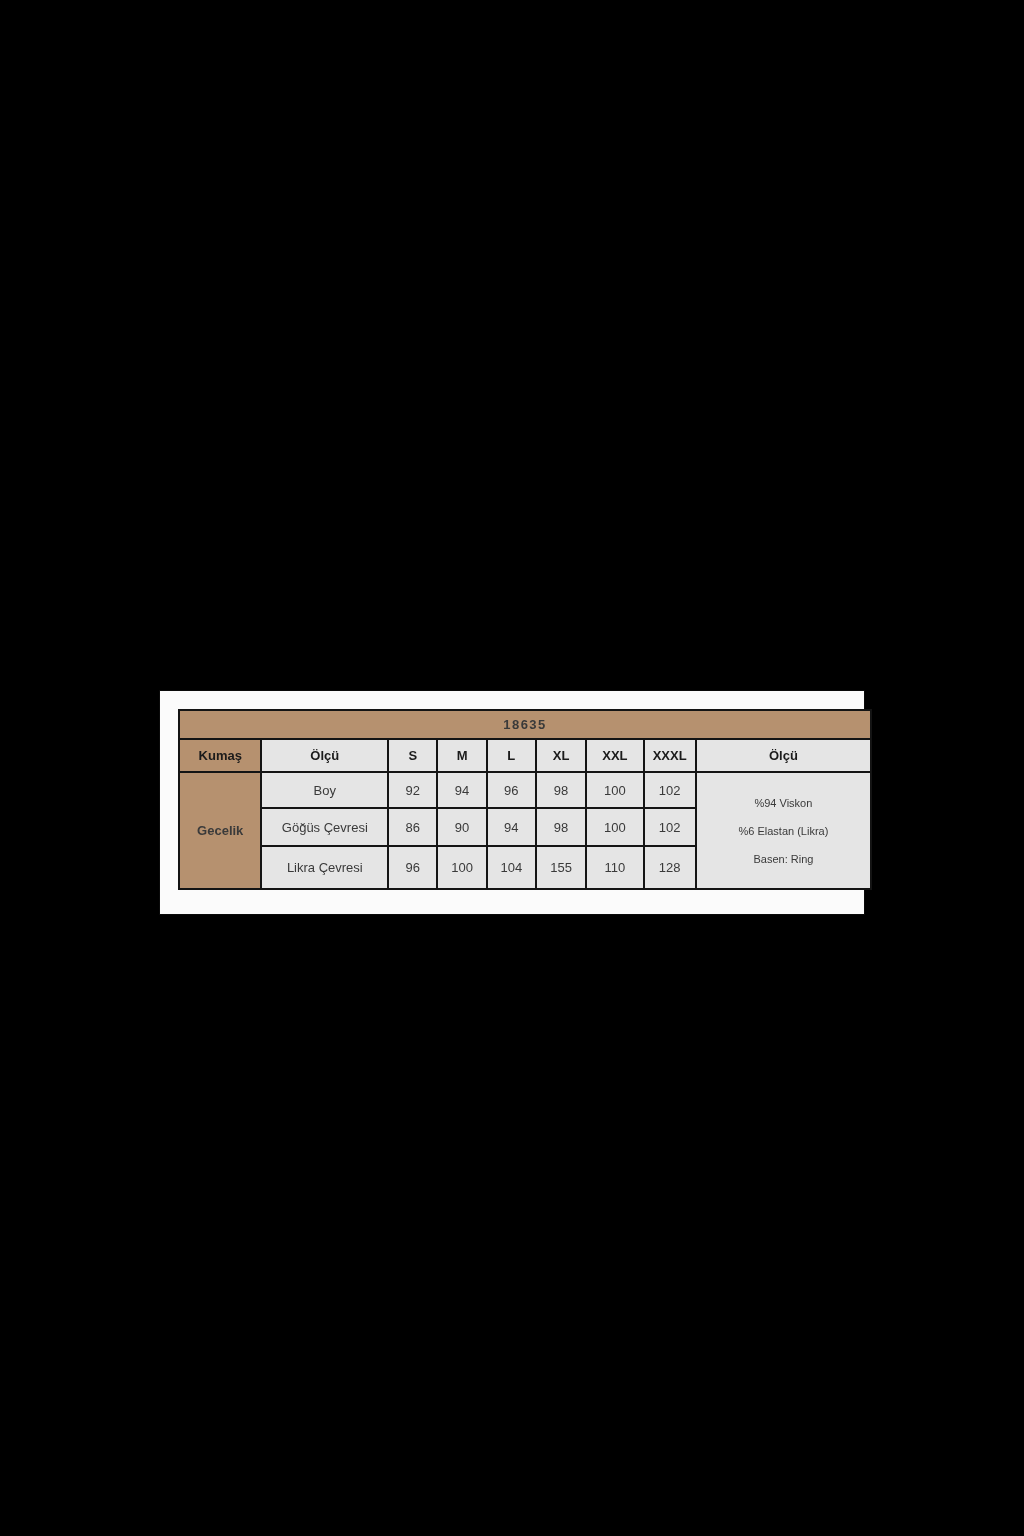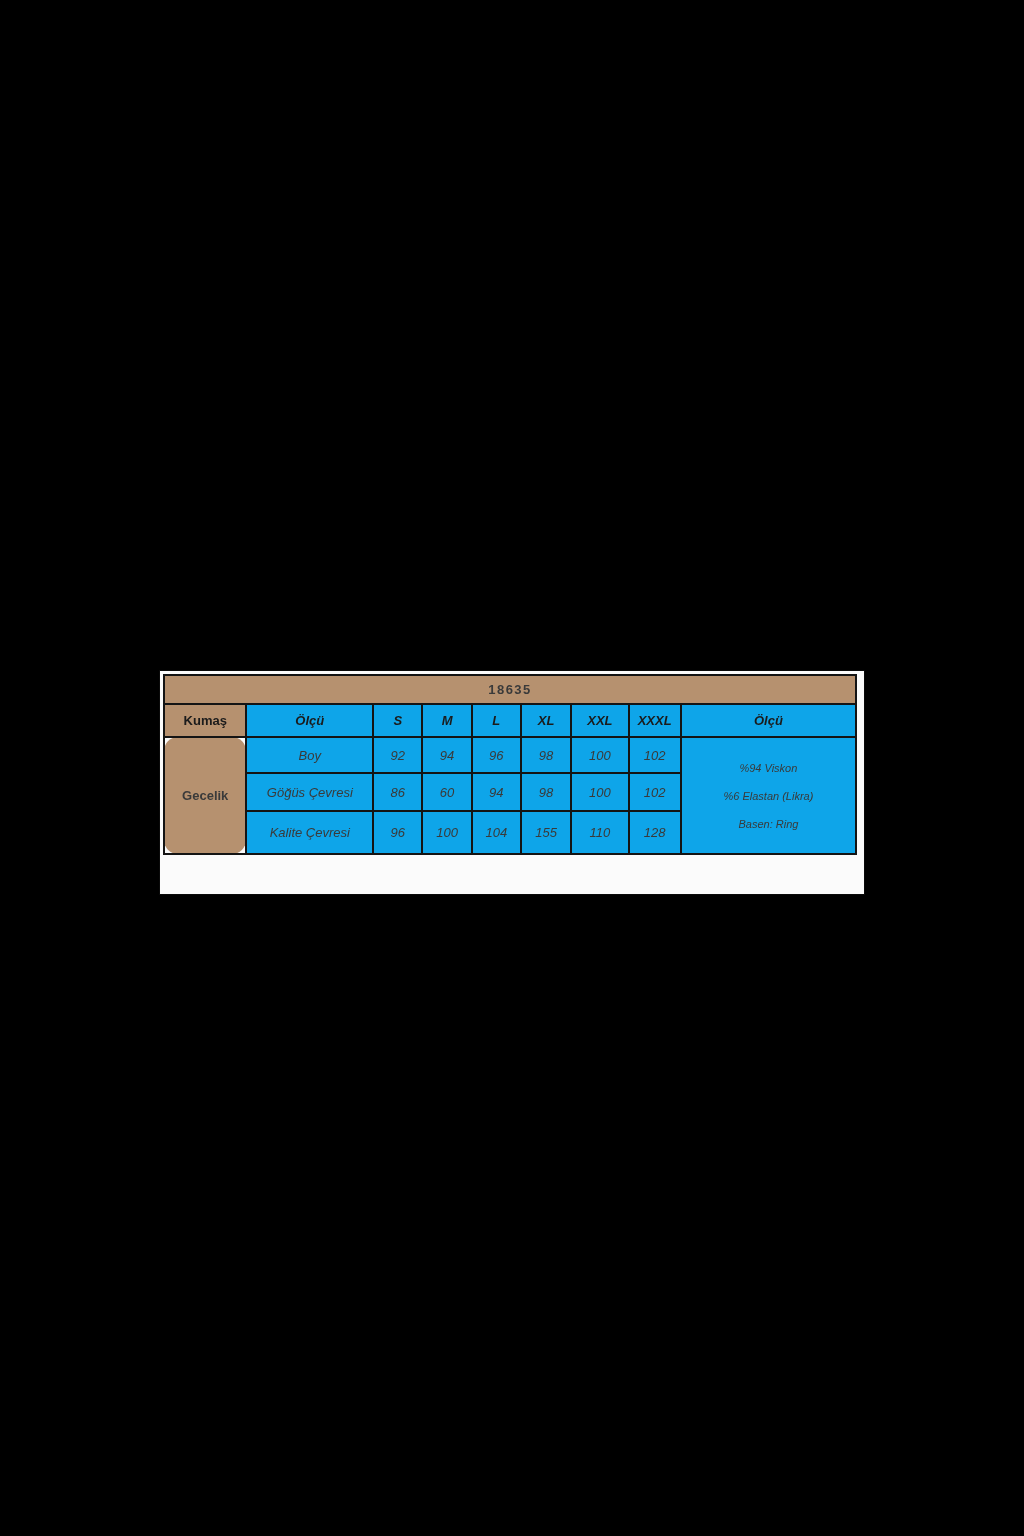--- a/index.html
+++ b/index.html
@@ -13,65 +13,64 @@
   }
   .stage {
     position: relative;
     width: 1024px;
     height: 1536px;
     background: #000000;
   }
   .card {
     position: absolute;
     left: 160px;
-    top: 671px;
+    top: 691px;
     width: 704px;
     height: 223px;
     background: #fbfbfb;
     box-sizing: border-box;
-    padding: 3px;
+    padding: 18px;
     box-shadow: 0 0 0 1px #0a0a0a;
   }
   table.size-chart {
     border-collapse: collapse;
     table-layout: fixed;
     width: 694px;
     height: 181px;
   }
   table.size-chart td {
     border: 2px solid #141414;
     text-align: center;
     vertical-align: middle;
     box-sizing: border-box;
     font-size: 13px;
     color: #3a3a3a;
     padding: 0;
     overflow: hidden;
     white-space: nowrap;
   }
   td.tan { background: #b6916f; }
-  td.white { background: #0ea5e9; font-style: italic; }
+  td.white { background: #e5e5e5; }
   .title-cell {
     font-weight: bold;
     color: #1b1b1b;
     font-size: 14px;
     letter-spacing: 1.5px;
     height: 28px;
   }
   tr.head td {
     font-weight: bold;
     color: #1b1b1b;
     font-size: 13px;
     height: 33px;
   }
   .part-cell {
     font-weight: bold;
     color: #1b1b1b;
     font-size: 13.5px;
-    border-radius: 14px;
   }
   .label-cell {
     text-align: left;
     padding-left: 3px;
     color: #333333;
     font-size: 13.5px;
   }
   .num-cell {
     color: #3a3a3a;
     font-size: 13px;
@@ -147,29 +146,29 @@
         <td rowspan="3" class="white fabric-cell">
           <div class="fabric-line">%94 Viskon</div>
           <div class="fabric-line">%6 Elastan (Likra)</div>
           <div class="fabric-line">Basen: Ring</div>
         </td>
       </tr>
 
       <tr class="row-gogus">
         <td class="white label-cell">Göğüs Çevresi</td>
         <td class="white num-cell">86</td>
-        <td class="white num-cell">60</td>
+        <td class="white num-cell">90</td>
         <td class="white num-cell">94</td>
         <td class="white num-cell">98</td>
         <td class="white num-cell">100</td>
         <td class="white num-cell">102</td>
       </tr>
 
       <tr class="row-basen">
-        <td class="white label-cell">Kalite Çevresi</td>
+        <td class="white label-cell">Likra Çevresi</td>
         <td class="white num-cell">96</td>
         <td class="white num-cell">100</td>
         <td class="white num-cell">104</td>
         <td class="white num-cell">155</td>
         <td class="white num-cell">110</td>
         <td class="white num-cell">128</td>
       </tr>
     </tbody>
       </table>
   </div>

